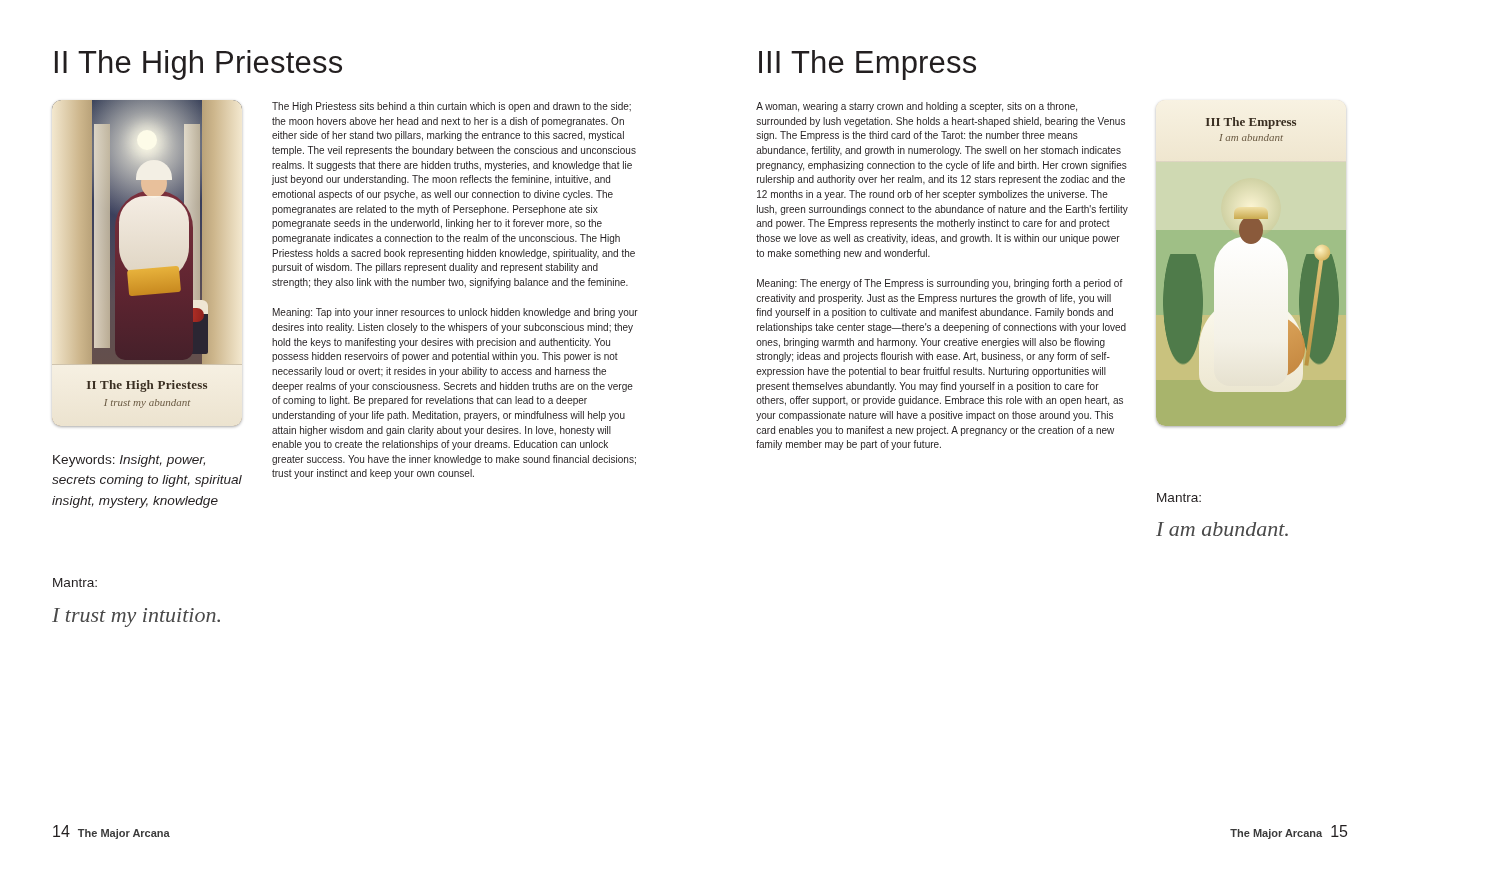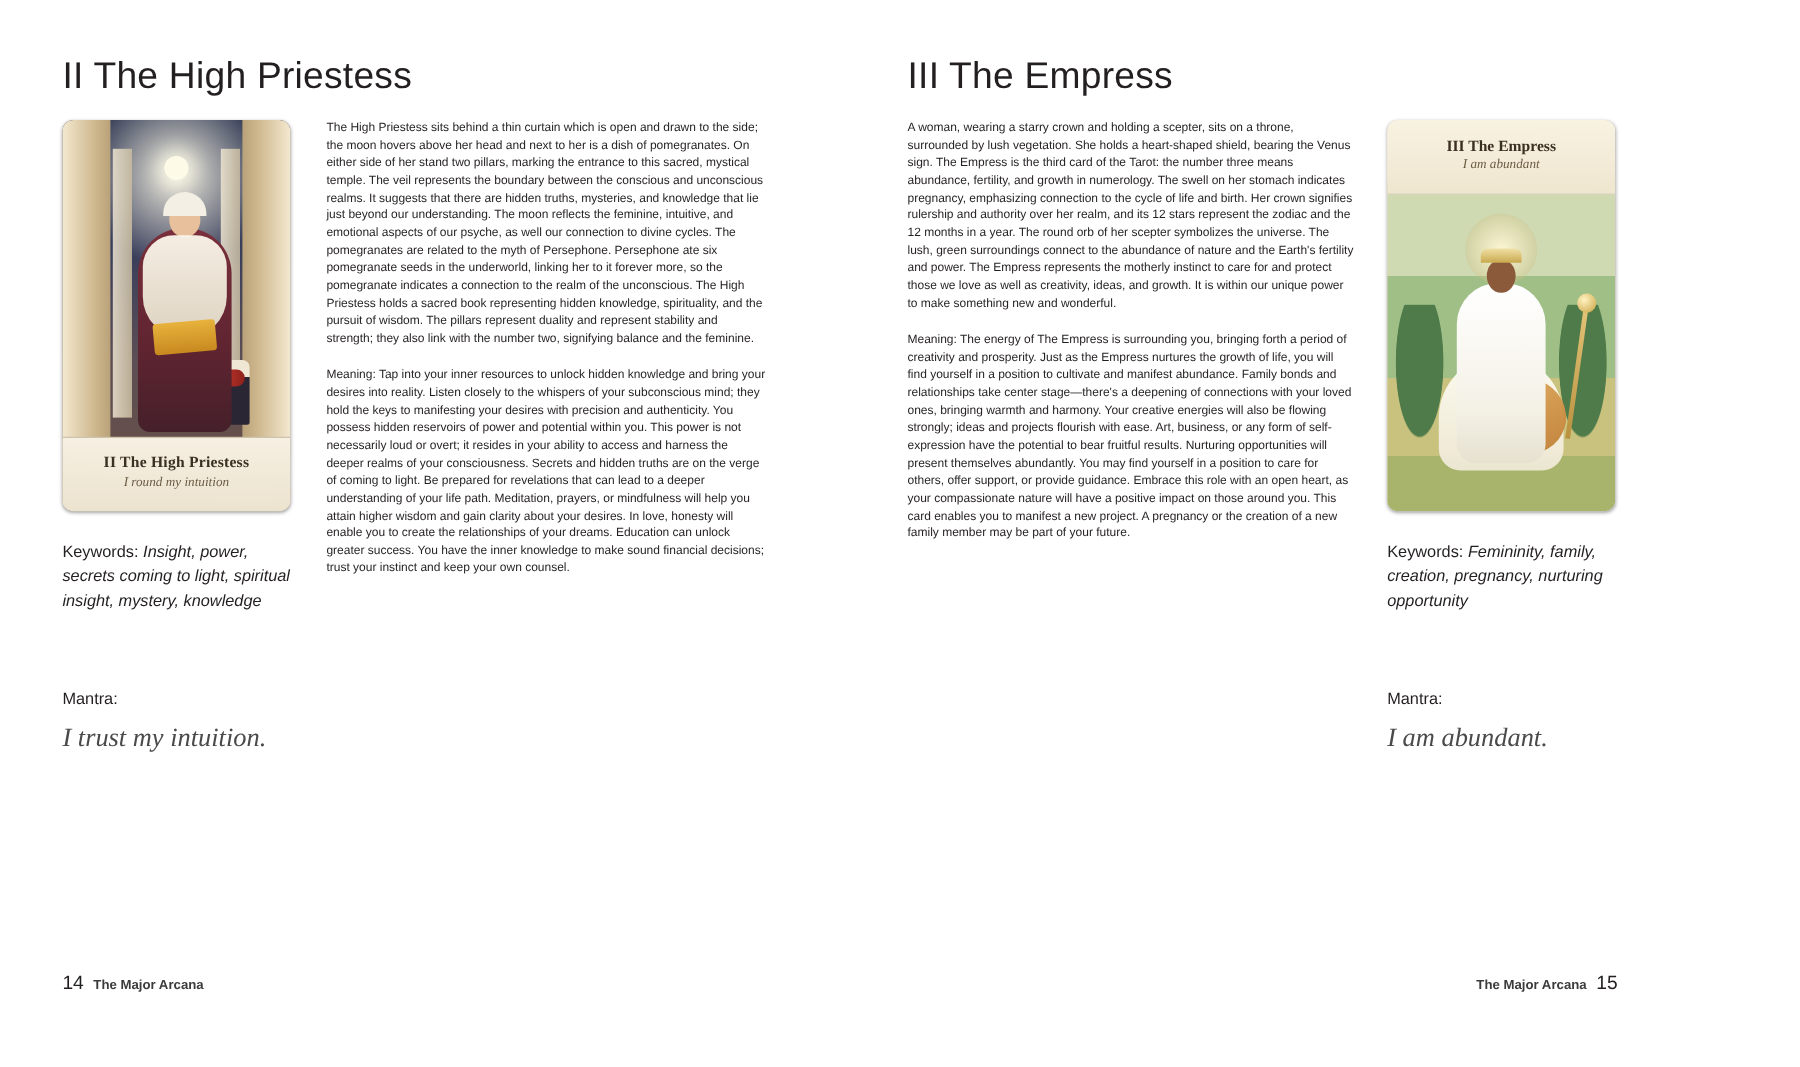--- a/index.html
+++ b/index.html
@@ -254,21 +254,21 @@
   }
   .mantra-text {
     font-family: "Liberation Serif", serif;
     font-style: italic;
     font-size: 22px;
     color: #4a4a4a;
   }
 
   .folio {
     position: absolute;
-    bottom: 60px;
+    bottom: 48px;
     font-size: 13px;
     color: #3b3b3b;
     display: flex;
     align-items: baseline;
     gap: 8px;
   }
   .folio-left  { left: 52px; }
   .folio-right { right: 52px; }
   .folio-num {
     font-size: 16px;
@@ -298,21 +298,21 @@
             <div class="hp-table"></div>
             <div class="hp-fruit"></div>
             <div class="hp-figure">
               <div class="hp-face"></div>
               <div class="hp-hood"></div>
               <div class="hp-shawl"></div>
               <div class="hp-book"></div>
             </div>
             <div class="card-band">
               <div class="ct">II The High Priestess</div>
-              <div class="cm">I round my intuition</div>
+              <div class="cm">I trust my abundant</div>
             </div>
           </div>
         </div>
 
         <div class="kw-block">
           <span class="kw-label">Keywords:</span><span class="kw-text"> Insight, power, secrets coming to light, spiritual insight, mystery, knowledge</span>
         </div>
 
         <div class="mantra-block">
           <div class="mantra-label">Mantra:</div>
@@ -357,23 +357,20 @@
               <div class="emp-face"></div>
               <div class="emp-crown"></div>
             </div>
             <div class="emp-top-band">
               <div class="ct">III The Empress</div>
               <div class="cm">I am abundant</div>
             </div>
           </div>
         </div>
 
-        <div class="kw-block">
-          <span class="kw-label">Keywords:</span><span class="kw-text"> Femininity, family, creation, pregnancy, nurturing opportunity</span>
-        </div>
 
         <div class="mantra-block">
           <div class="mantra-label">Mantra:</div>
           <div class="mantra-text">I am abundant.</div>
         </div>
       </div>
 
     </div>
 
     <div class="folio folio-right">

